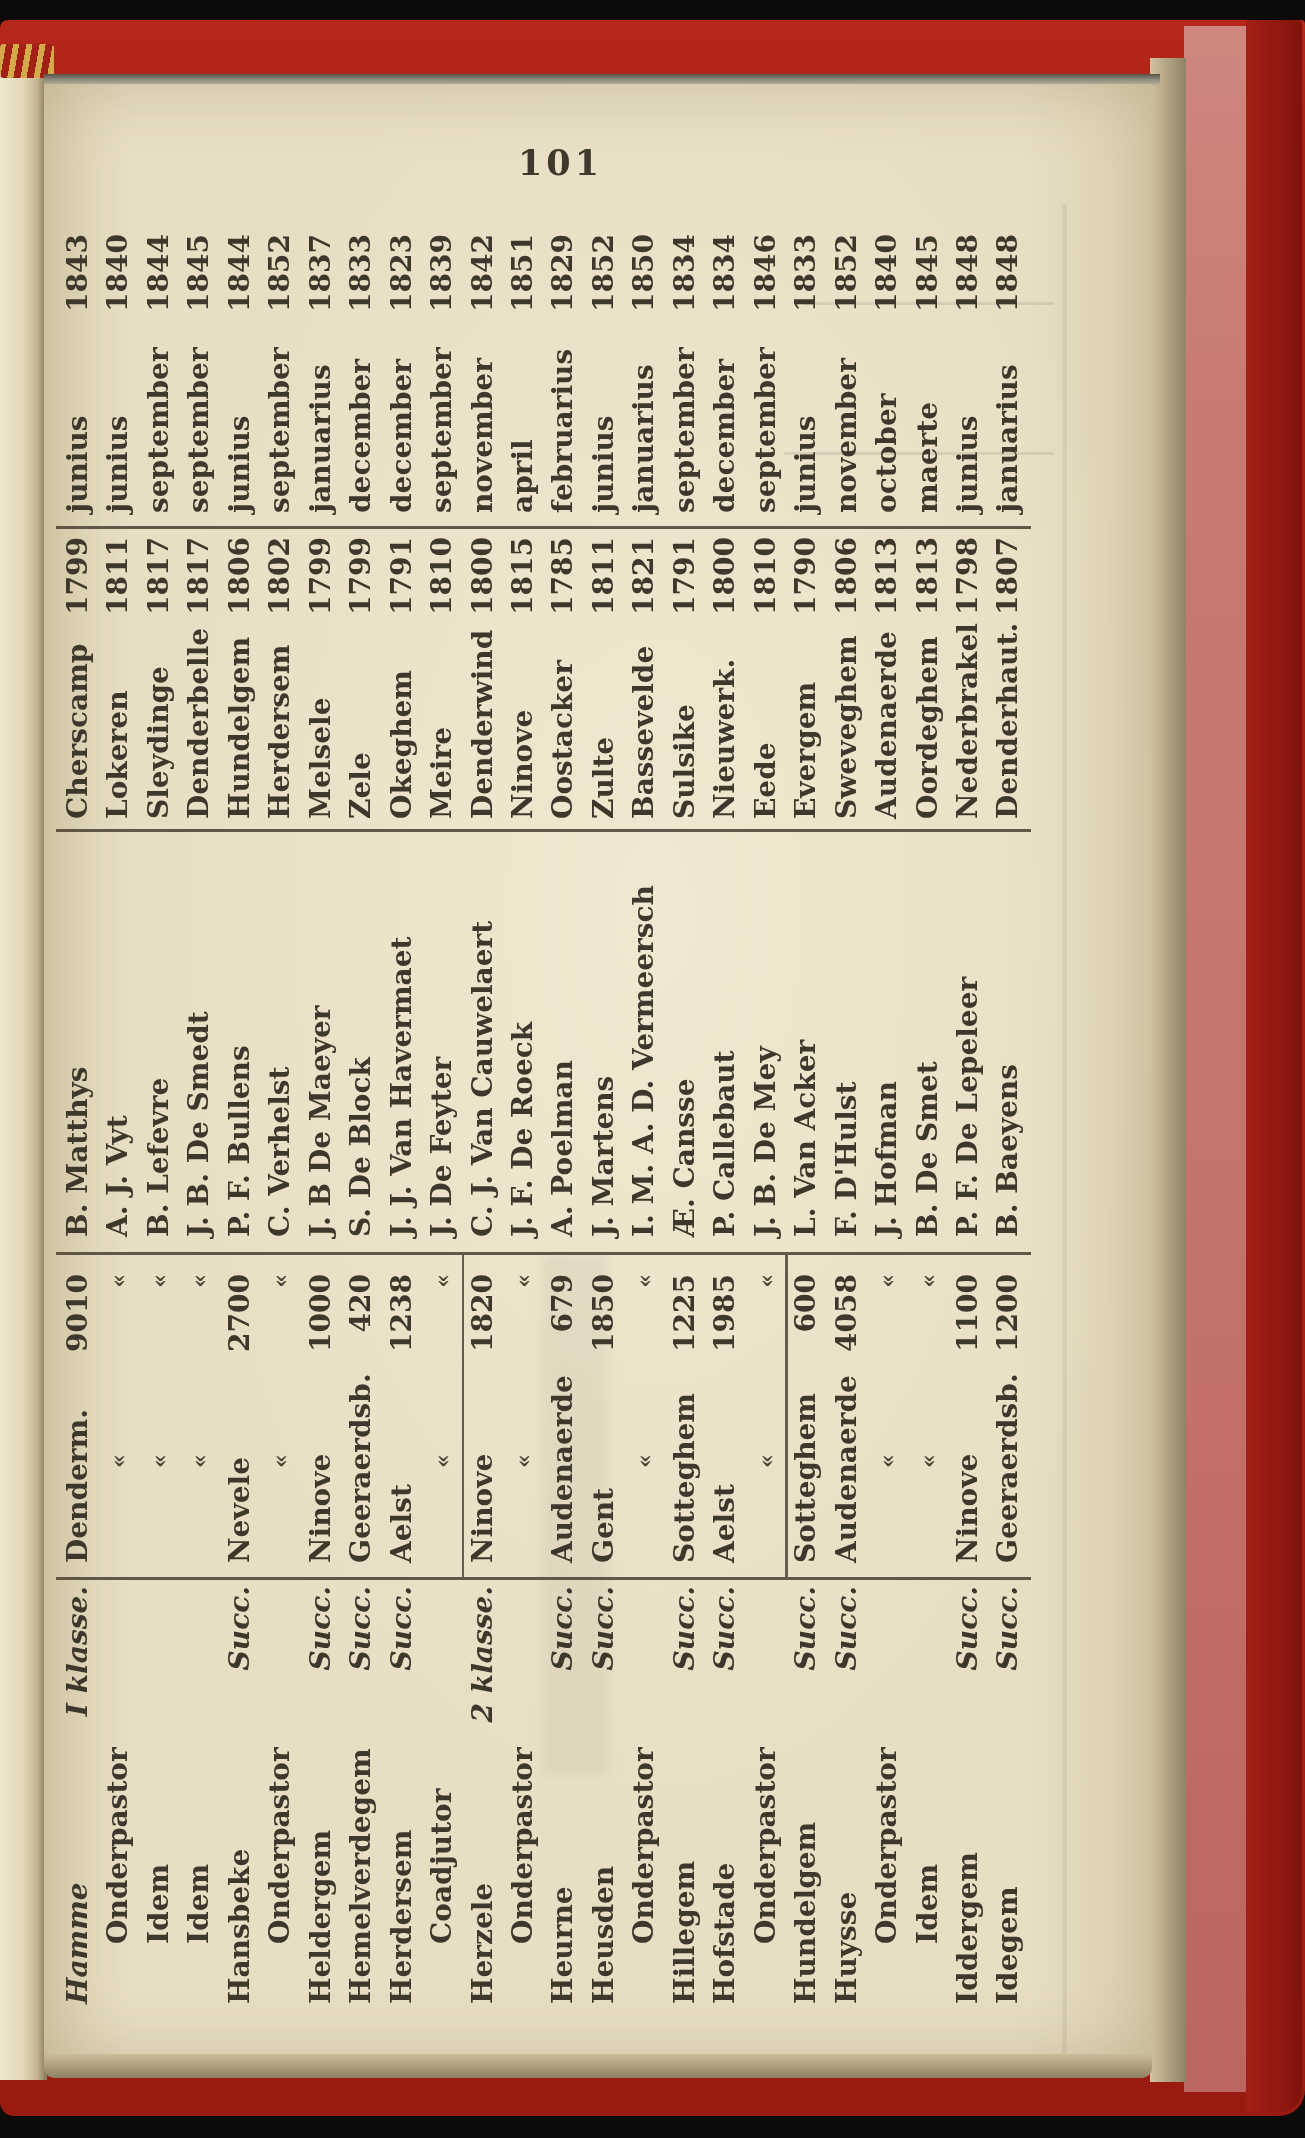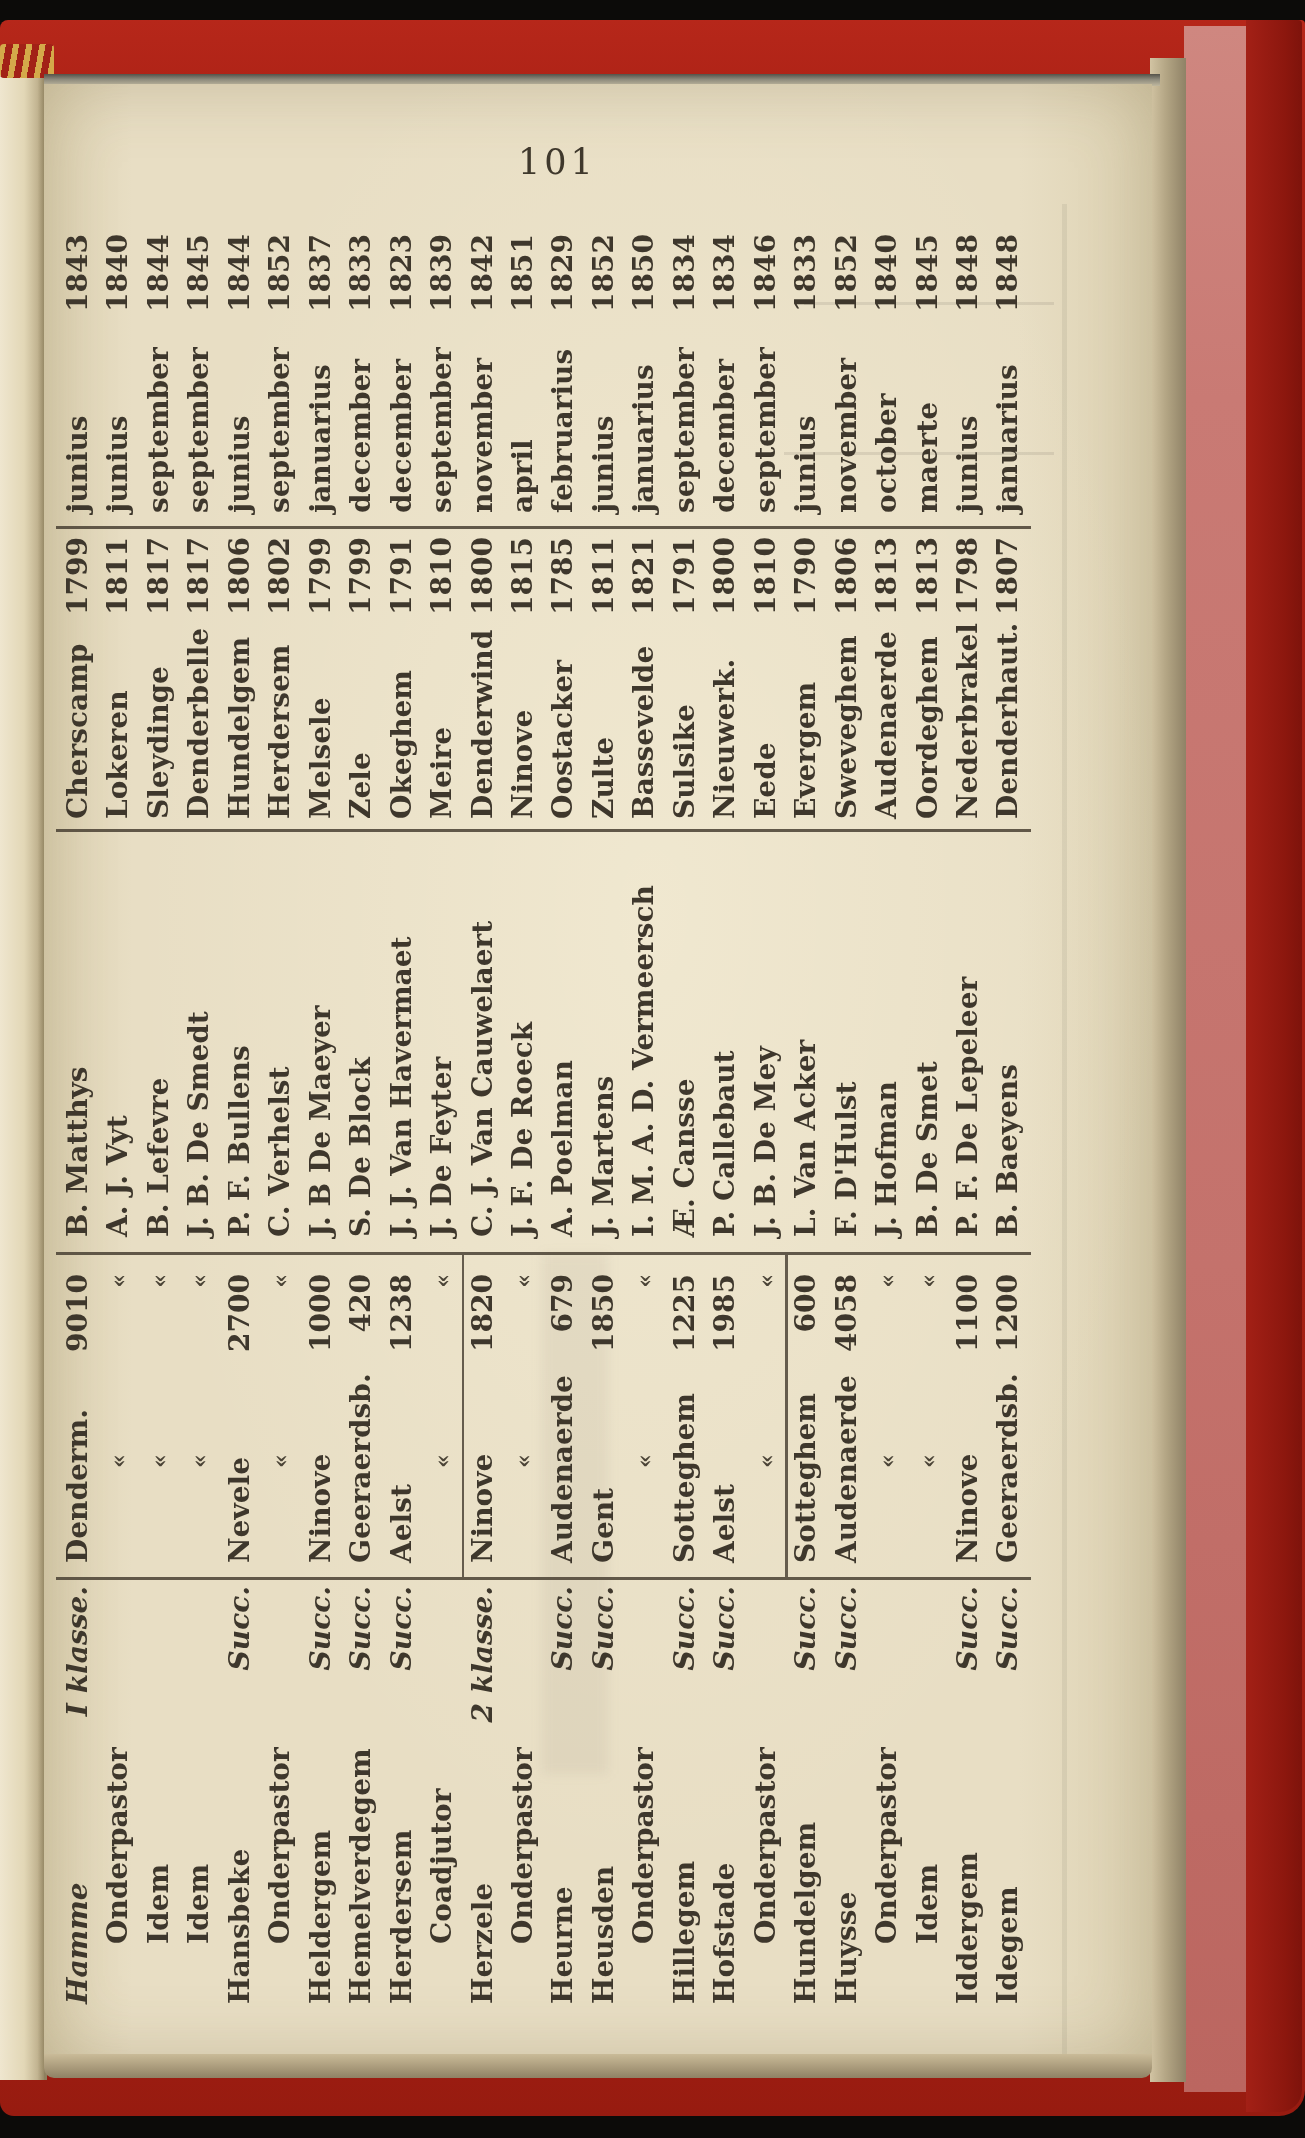--- a/index.html
+++ b/index.html
@@ -61,21 +61,21 @@
   .smudge{
     position:absolute;left:498px;top:1170px;width:66px;height:520px;
     background:rgba(110,105,85,0.08);filter:blur(6px);
   }
   .scratch{position:absolute;background:rgba(120,115,100,0.16);}
   .scratch.s1{left:760px;top:218px;width:250px;height:3px;}
   .scratch.s2{left:740px;top:368px;width:270px;height:3px;}
 
   .page-num{
     position:absolute;left:474px;top:58px;
-    font-size:35px;font-weight:400;color:#3f382c;letter-spacing:4px;
+    font-size:35px;font-weight:700;color:#3f382c;letter-spacing:4px;
   }
 
   
   .rot{
     position:absolute;left:14px;top:1926px;  
     width:1780px;height:971px;
     transform:rotate(-90deg);transform-origin:0 0;
   }
   .vrule{
     position:absolute;top:-2px;height:975px;width:2.5px;

